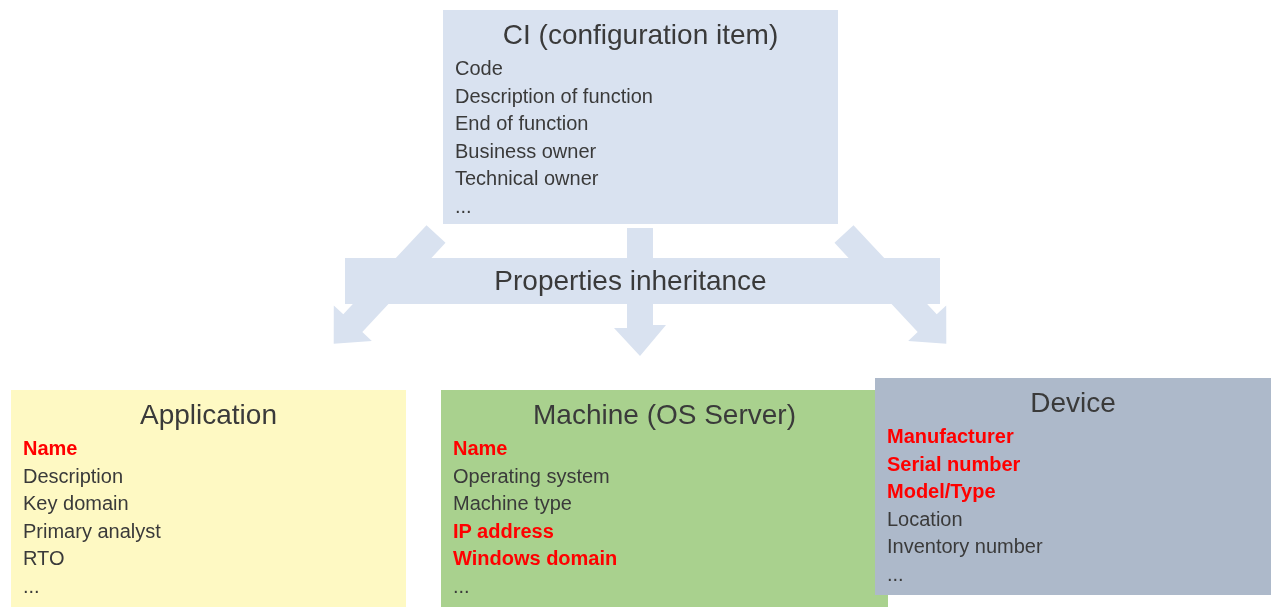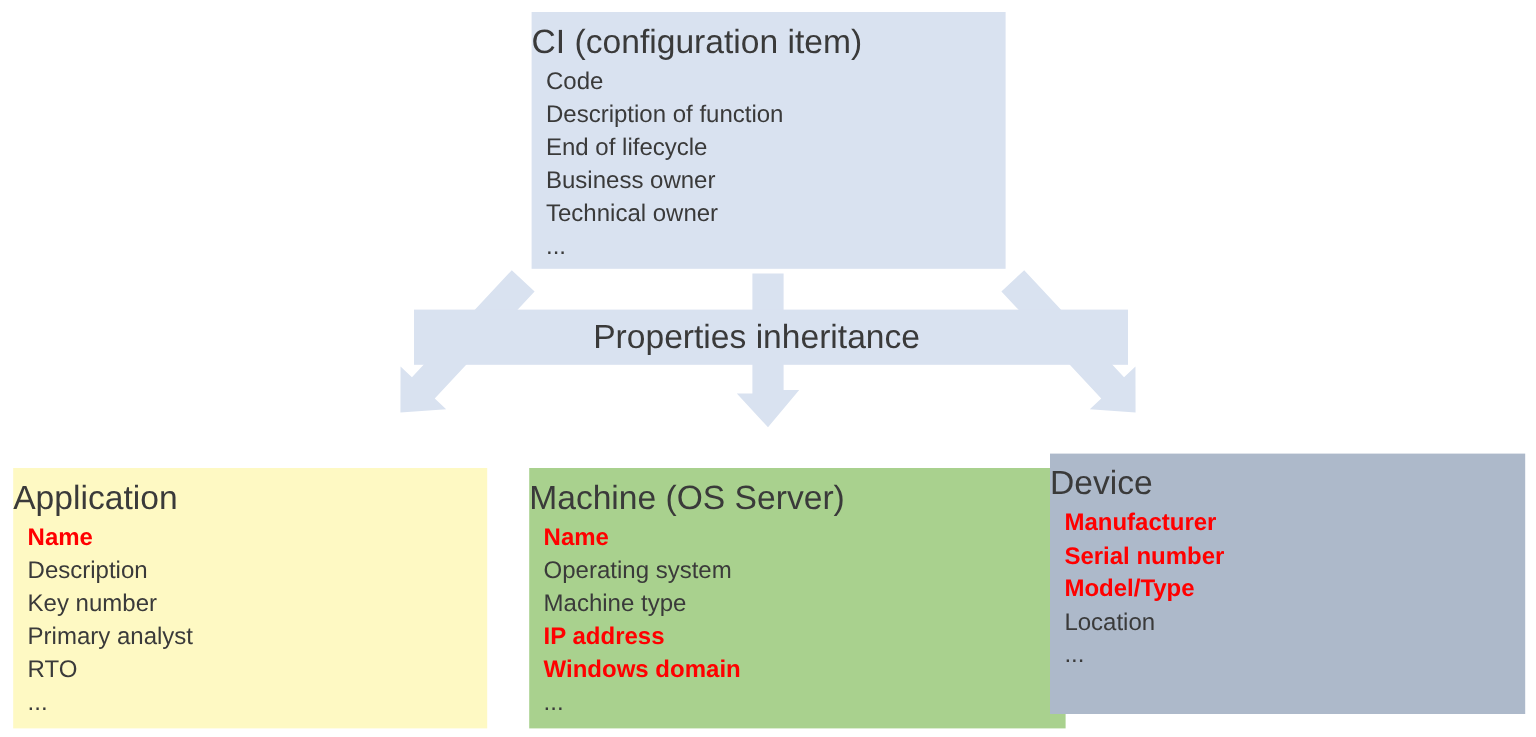--- a/index.html
+++ b/index.html
@@ -12,21 +12,21 @@
 
   .band-label { position:absolute; left:345px; top:258px; width:571px; height:46px;
                 line-height:46px; text-align:center; font-size:28px; color:var(--text); }
 
   .box { position:absolute; color:var(--text); }
   #ci-box      { left:443px; top:10px;  width:395px; height:214px; }
   #app-box     { left:11px;  top:390px; width:395px; height:217px; }
   #machine-box { left:441px; top:390px; width:447px; height:217px; }
   #device-box  { left:875px; top:378px; width:396px; height:217px; }
 
-  .box-title { text-align:left; font-size:28px; line-height:34px; padding-top:8px;
+  .box-title { text-align:center; font-size:28px; line-height:34px; padding-top:8px;
                white-space:nowrap; }
   .prop-list { margin-top:3px; padding-left:12px; padding-right:6px; }
   .prop-item { font-size:20px; line-height:27.5px; white-space:nowrap; }
   .prop-item.hl { color:var(--hl); font-weight:bold; }
 </style>
 </head>
 <body>
 
 <div class="canvas">
 
@@ -41,33 +41,33 @@
     <rect x="345" y="258" width="595" height="46" fill="#d9e2f0"></rect>
   </svg>
 
   <div class="band-label">Properties inheritance</div>
 
   <div class="box" id="ci-box" style="background-color: rgb(217, 226, 240);">
     <div class="box-title">CI (configuration item)</div>
     <div class="prop-list">
         <div class="prop-item">Code</div>
         <div class="prop-item">Description of function</div>
-        <div class="prop-item">End of lifecycle</div>
+        <div class="prop-item">End of function</div>
         <div class="prop-item">Business owner</div>
         <div class="prop-item">Technical owner</div>
         <div class="prop-item">...</div>
       </div>
   </div>
 
   <div class="box" id="app-box" style="background-color: #fef9c3;">
     <div class="box-title">Application</div>
     <div class="prop-list">
         <div class="prop-item hl">Name</div>
         <div class="prop-item">Description</div>
-        <div class="prop-item">Key number</div>
+        <div class="prop-item">Key domain</div>
         <div class="prop-item">Primary analyst</div>
         <div class="prop-item">RTO</div>
         <div class="prop-item">...</div>
       </div>
   </div>
 
   <div class="box" id="machine-box" style="background-color: rgb(169, 209, 142);">
     <div class="box-title">Machine (OS Server)</div>
     <div class="prop-list">
         <div class="prop-item hl">Name</div>
@@ -79,17 +79,18 @@
       </div>
   </div>
 
   <div class="box" id="device-box" style="background-color: rgb(173, 185, 202);">
     <div class="box-title">Device</div>
     <div class="prop-list">
         <div class="prop-item hl">Manufacturer</div>
         <div class="prop-item hl">Serial number</div>
         <div class="prop-item hl">Model/Type</div>
         <div class="prop-item">Location</div>
+        <div class="prop-item">Inventory number</div>
         <div class="prop-item">...</div>
       </div>
   </div>
 
 </div>
 
 </body></html>

